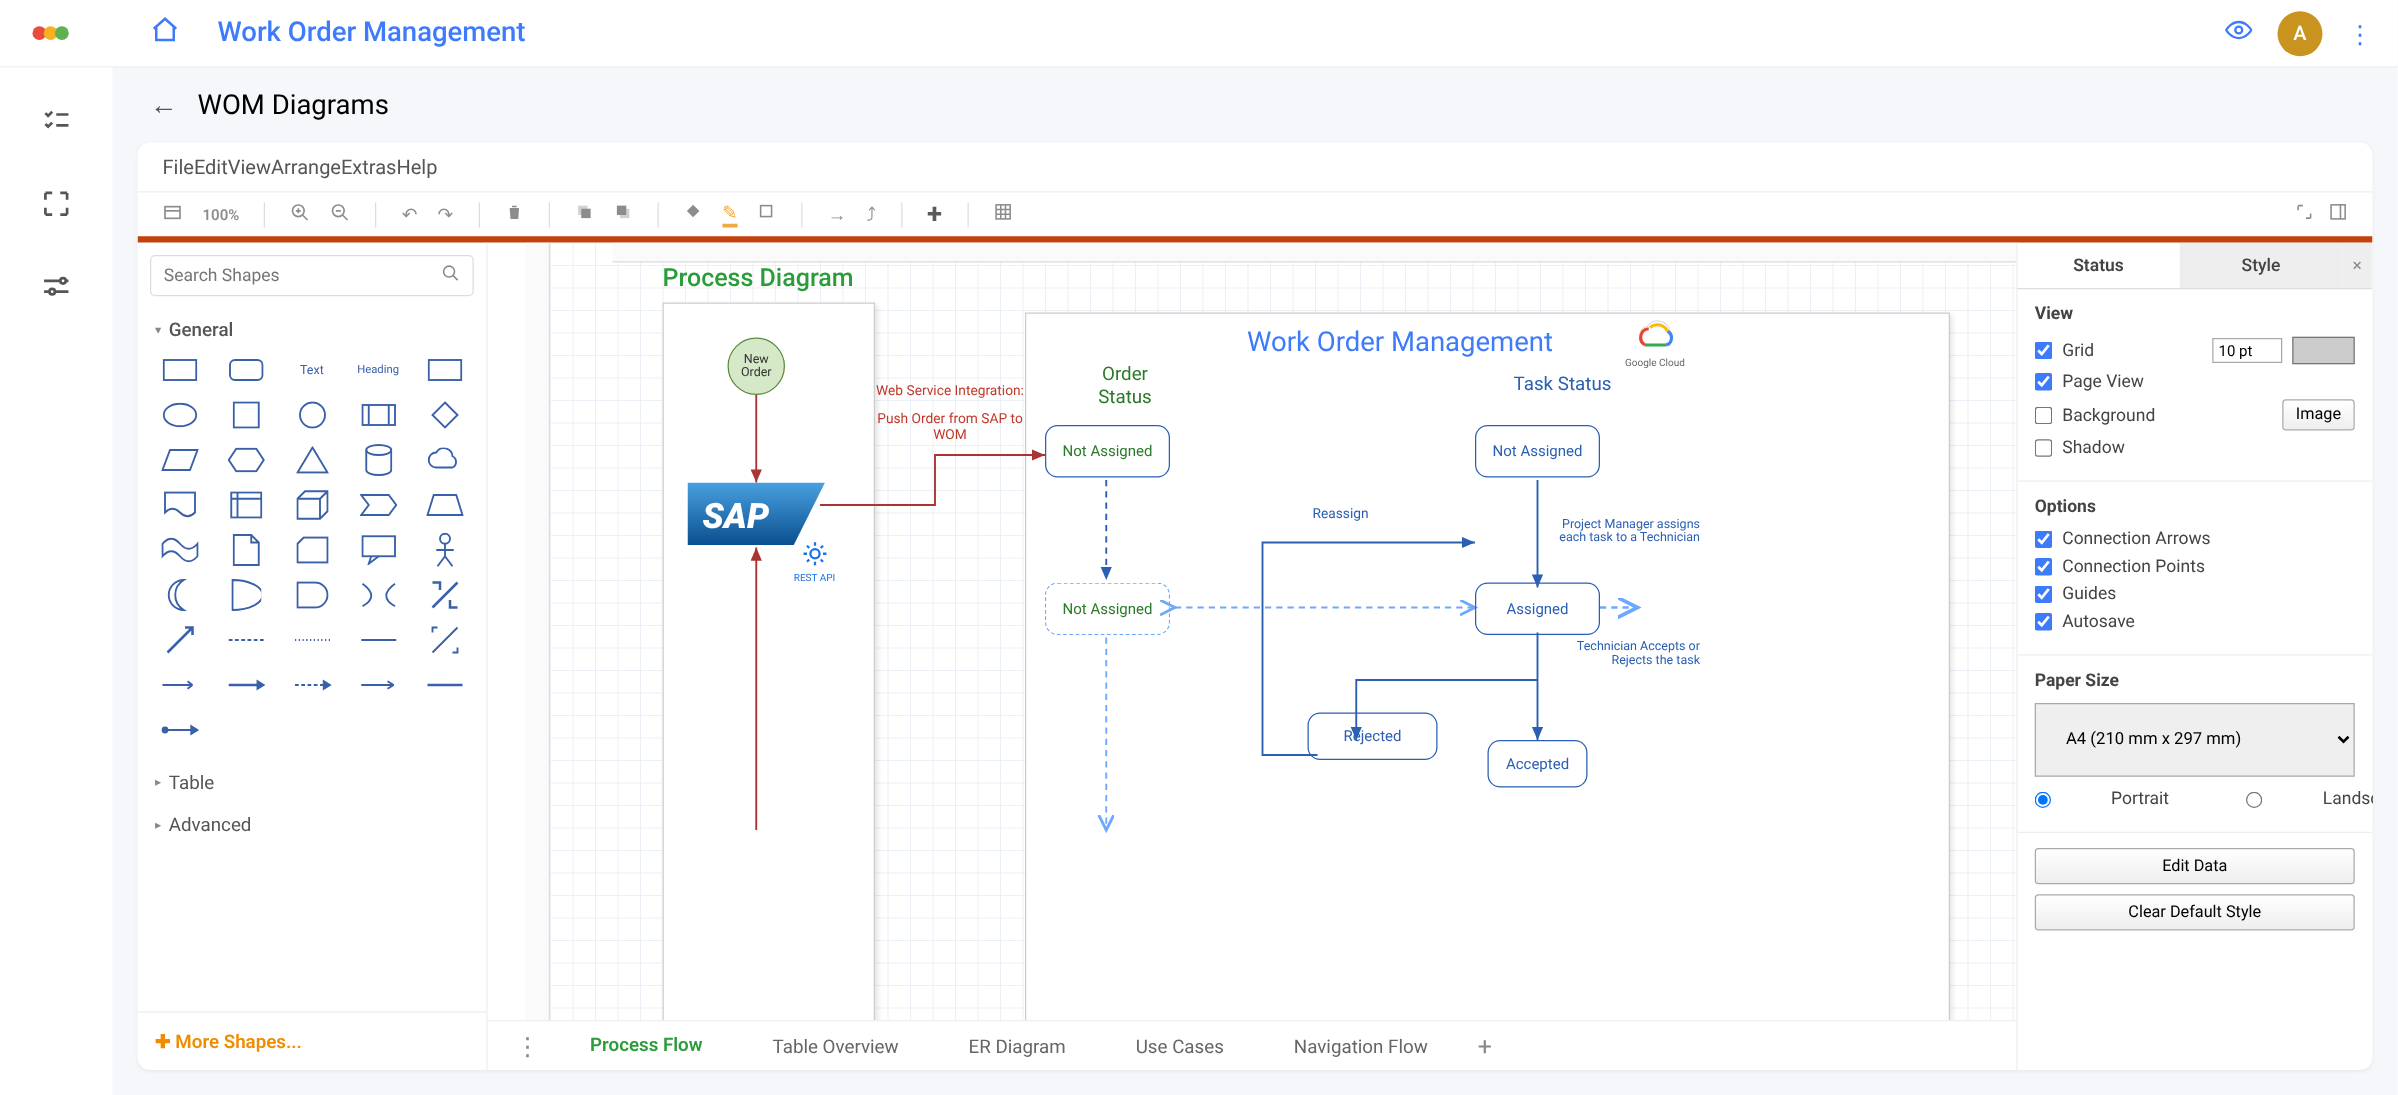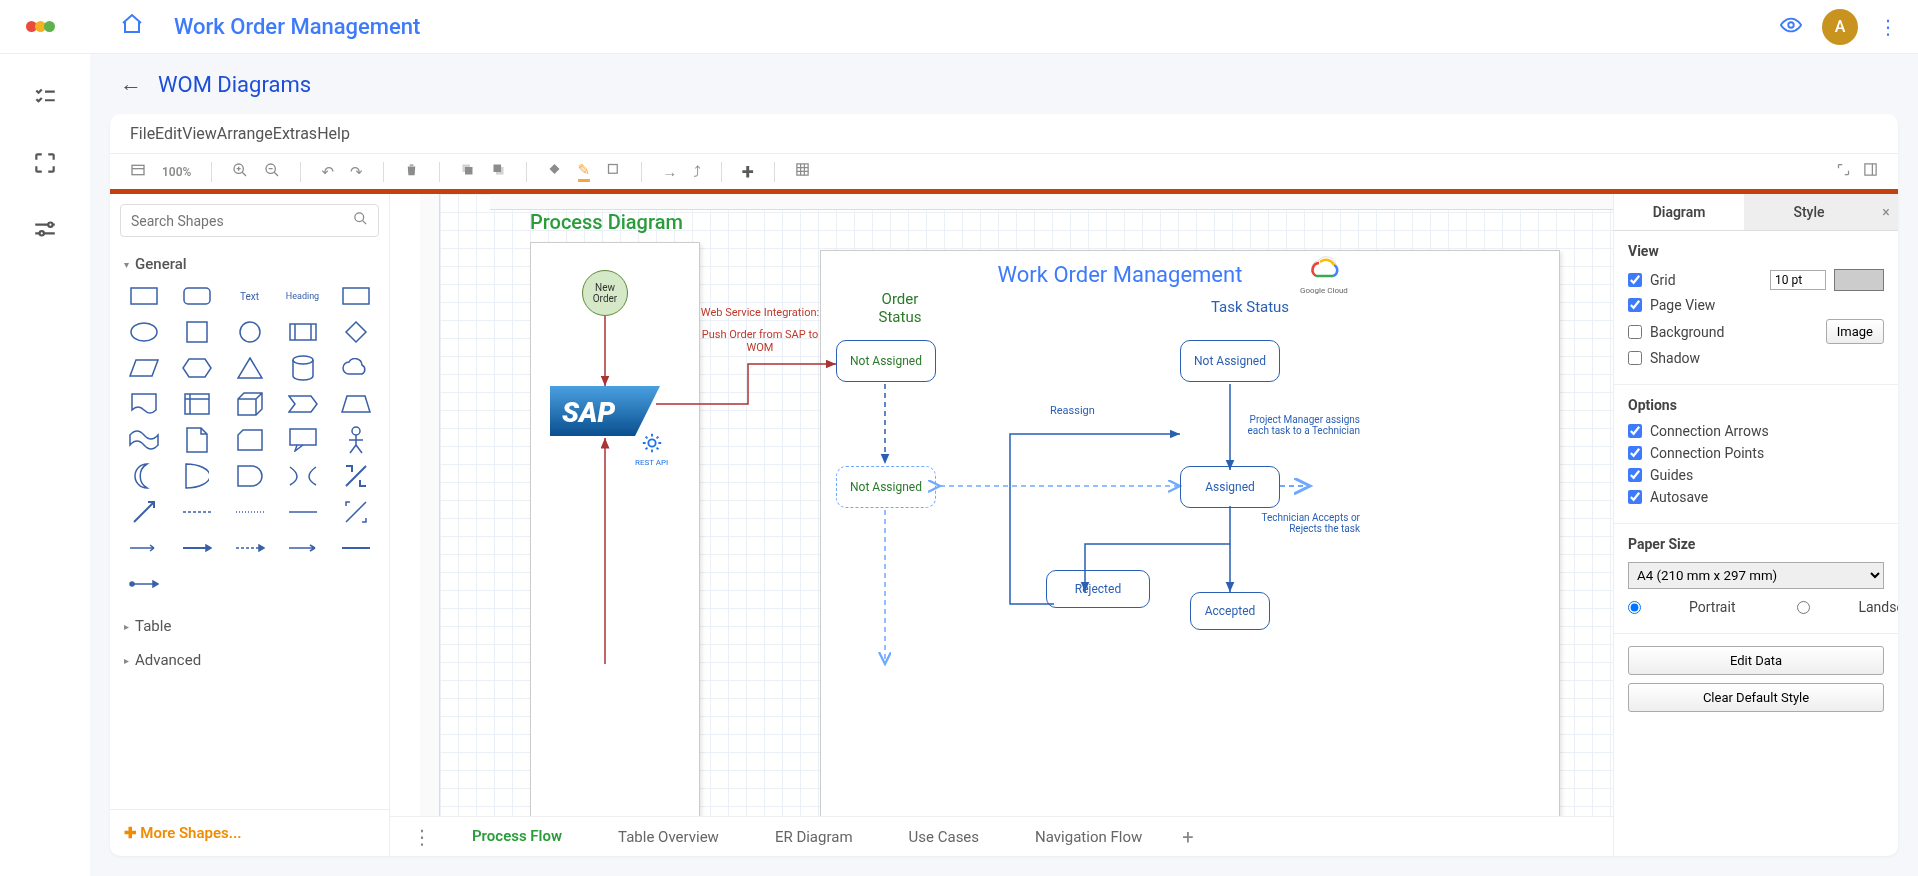--- a/index.html
+++ b/index.html
@@ -18,21 +18,21 @@
 .avatar { width: 36px; height: 36px; border-radius: 50%; background: #c9931f; color: #fff; display: flex; align-items: center; justify-content: center; font-weight: 500; cursor: pointer; }
 .menu-dots { color: #3e7bfa; font-size: 20px; cursor: pointer; }
 
 .main-layout { display: flex; height: calc(876px - 54px); }
 .leftrail { width: 90px; background: #fff; display: flex; flex-direction: column; align-items: center; padding-top: 30px; gap: 40px; }
 .rail-icon { width: 26px; height: 26px; color: #555; cursor: pointer; }
 
 .content-area { flex: 1; padding: 0 20px 20px 20px; display: flex; flex-direction: column; overflow: hidden; }
 .breadcrumb-row { height: 60px; display: flex; align-items: center; gap: 16px; padding-left: 10px; }
 .back-arrow { font-size: 22px; color: #555; cursor: pointer; }
-.breadcrumb-title { font-size: 22px; color: #1d4ed8; }
+.breadcrumb-title { font-size: 22px; color: #000000; }
 
 .editor-card { flex: 1; background: #fff; border-radius: 10px; display: flex; flex-direction: column; overflow: hidden; box-shadow: 0 1px 3px rgba(0,0,0,0.05); }
 .menubar { height: 40px; display: flex; align-items: center; padding: 0 20px; font-size: 16px; color: #555; border-bottom: 1px solid #eee; }
 .menubar span { cursor: pointer; }
 .toolbar { height: 40px; display: flex; align-items: center; padding: 0 20px; gap: 16px; border-bottom: 5px solid #c2410c; color: #666; }
 .toolbar .tb-icon { cursor: pointer; font-size: 15px; opacity: .75; }
 .toolbar .sep { width: 1px; height: 20px; background: #ddd; margin: 0 4px; }
 .toolbar-right { margin-left: auto; display: flex; gap: 12px; }
 
 .editor-body { flex: 1; display: flex; overflow: hidden; }
@@ -73,21 +73,21 @@
 .rp-close { width: 24px; text-align: center; padding: 10px 0; cursor: pointer; color: #888; background: #eee; }
 .rp-section { padding: 12px 14px; border-bottom: 1px solid #eee; }
 .rp-section h4 { font-size: 14px; font-weight: 700; margin-bottom: 10px; }
 .rp-row { display: flex; align-items: center; gap: 8px; margin: 6px 0; }
 .rp-row label { flex: 1; }
 .rp-row input[type=checkbox] { width: 14px; height: 14px; accent-color: #3e7bfa; }
 .rp-btn { padding: 4px 10px; border: 1px solid #aaa; background: linear-gradient(#fff,#eee); border-radius: 3px; cursor: pointer; font-size: 13px; }
 .rp-btn.wide { width: 100%; text-align: center; padding: 6px; }
 .rp-input-sm { width: 56px; padding: 2px 4px; border: 1px solid #aaa; font-size: 12px; }
 .rp-color { width: 50px; height: 22px; border: 1px solid #777; background: #ccc; cursor: pointer; }
-select.rp-select { width: 100%; padding: 4px; border: 1px solid #aaa; }
+select.rp-select { width: 100%; padding: 20px; border: 1px solid #aaa; }
 </style>
 </head>
 <body>
 
 <div class="topbar">
   <div class="logo-dots">
     <div class="dot r"></div>
     <div class="dot y"></div>
     <div class="dot g"></div>
   </div>
@@ -529,21 +529,21 @@
             <div class="tab">Table Overview</div>
             <div class="tab">ER Diagram</div>
             <div class="tab">Use Cases</div>
             <div class="tab">Navigation Flow</div>
             <span class="tab-add">+</span>
           </div>
         </div>
 
         <div class="right-panel">
           <div class="rp-tabs">
-            <div class="rp-tab">Diagram</div>
+            <div class="rp-tab">Status</div>
             <div class="rp-tab inactive">Style</div>
             <div class="rp-close">×</div>
           </div>
           <div class="rp-section">
             <h4>View</h4>
             <div class="rp-row">
               <input type="checkbox" checked="" style="">
               <label>Grid</label>
               <input class="rp-input-sm" value="10 pt" style="">
               <div class="rp-color"></div>

